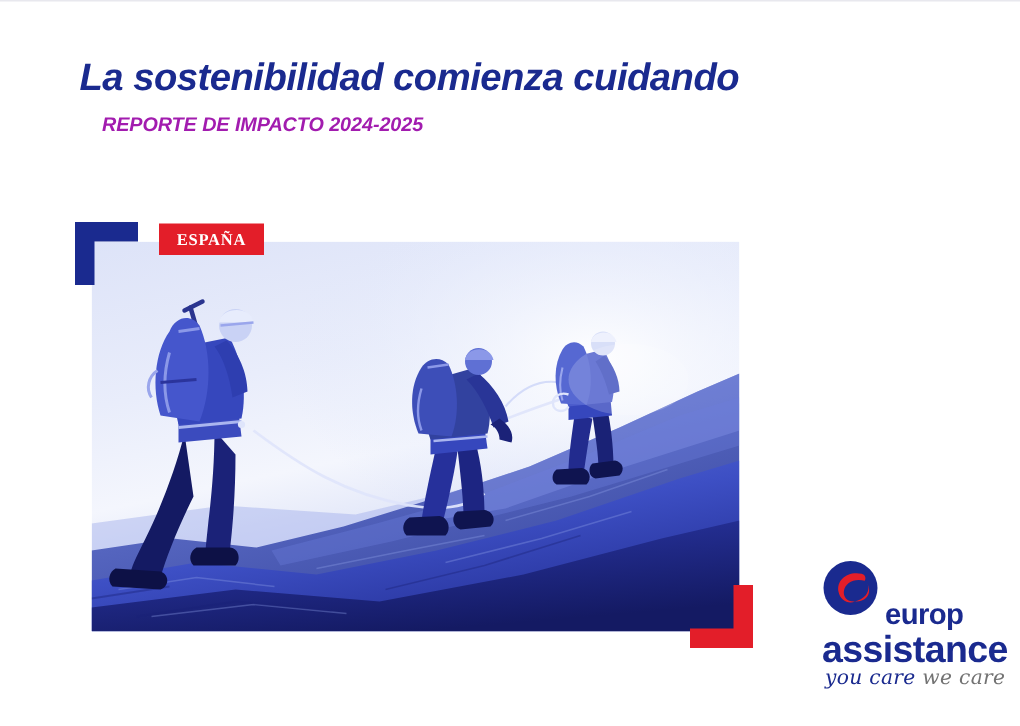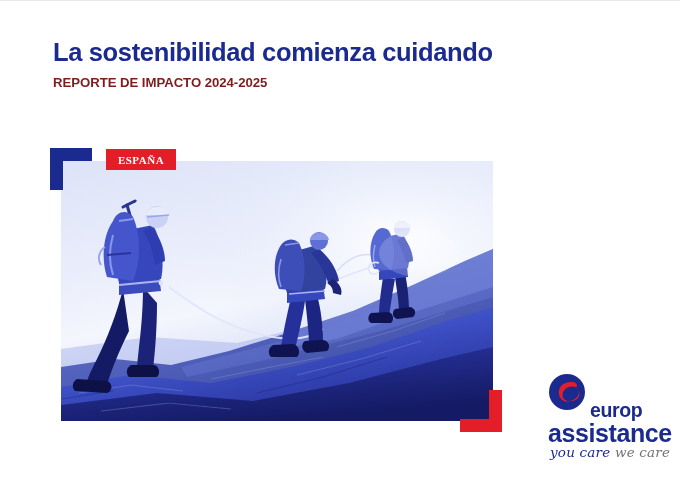--- a/index.html
+++ b/index.html
@@ -24,36 +24,37 @@
     border-top: 1px solid #e8e8ee;
     box-sizing: border-box;
   }
 
   
   #header {
     position: absolute;
     left: 53px;
     top: 38px;
     width: 580px;
+    font-style: italic;
   }
   #title {
     font-size: 25.5px;
     font-weight: bold;
     color: #1a2a8f;
     letter-spacing: -0.35px;
     line-height: 1.08;
     white-space: nowrap;
     margin: 0;
   }
   #subtitle {
     font-size: 13.2px;
     font-weight: bold;
-    color: #7f1d1d;
+    color: #a21caf;
     letter-spacing: -0.05px;
-    margin: 8px 0 0 0;
+    margin: 8px 0 0 15px;
     white-space: nowrap;
   }
 
   
   #hero {
     position: absolute;
     left: 61px;
     top: 160px;
     width: 432px;
     height: 260px;

